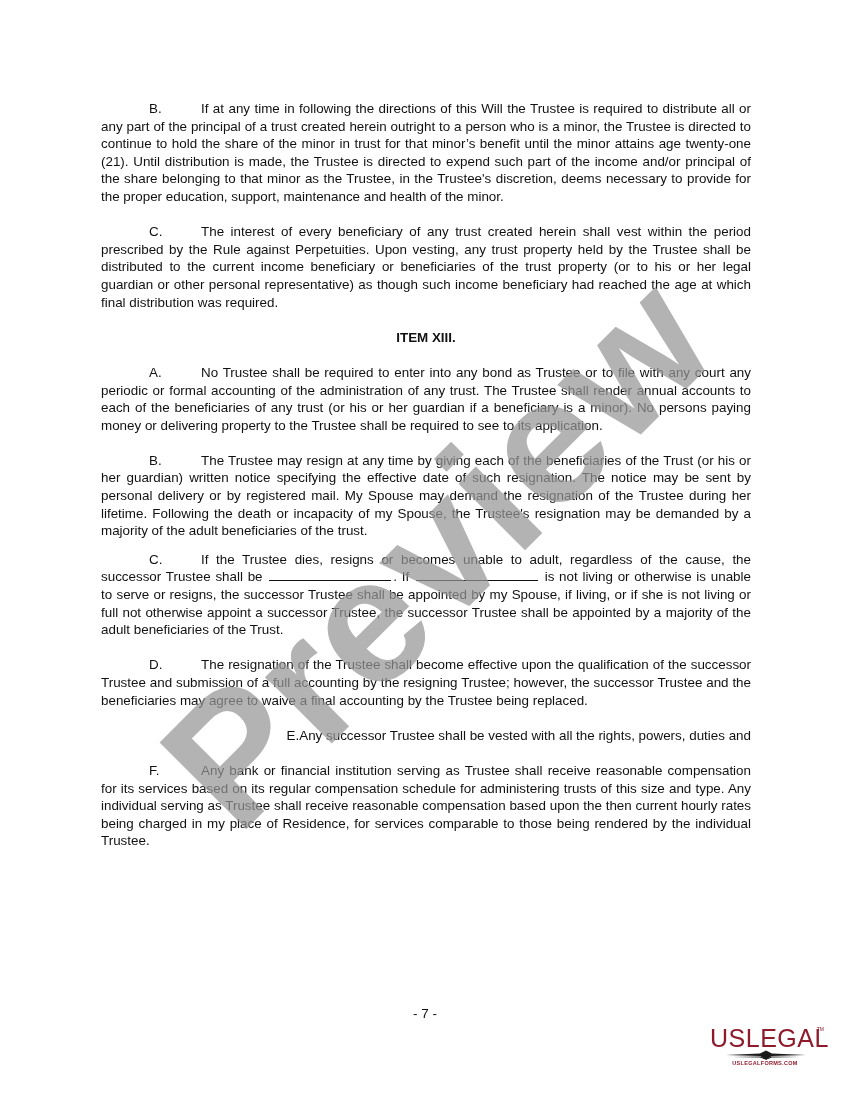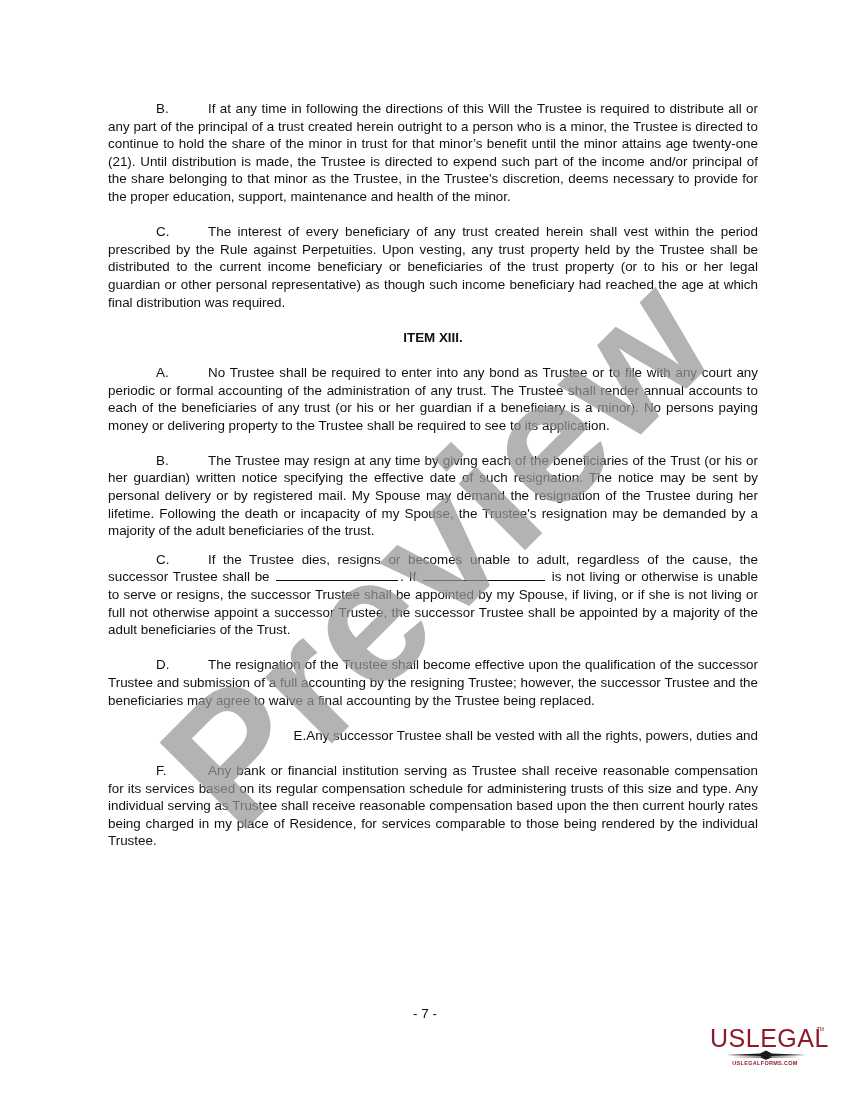--- a/index.html
+++ b/index.html
@@ -10,21 +10,21 @@
     body {
       width: 850px;
       height: 1100px;
       position: relative;
       overflow: hidden;
       font-family: "Liberation Sans", sans-serif;
       color: #111111;
     }
     .page {
       position: absolute;
-      left: 108px;
+      left: 101px;
       top: 100px;
       width: 650px;
     }
     .para {
       font-size: 13.4px;
       line-height: 17.6px;
       text-align: justify;
       margin: 0 0 17.6px 0;
     }
     .para.tight {

